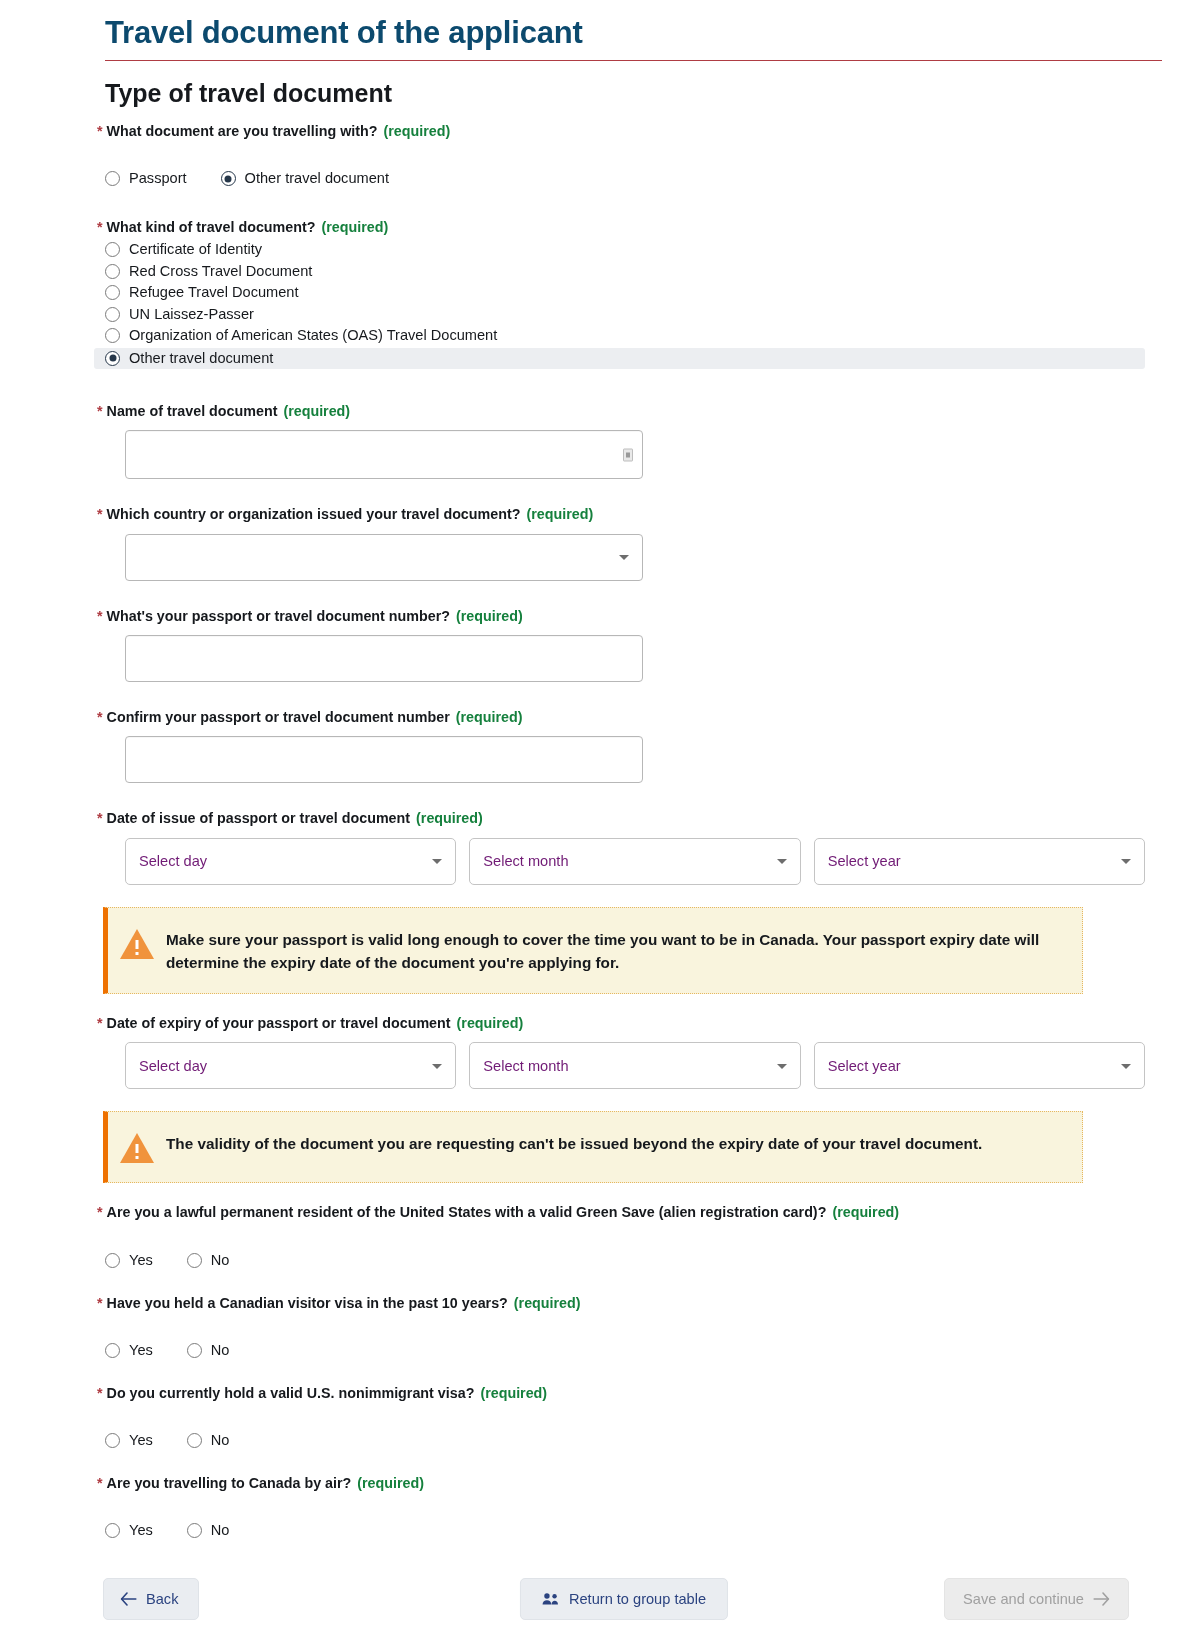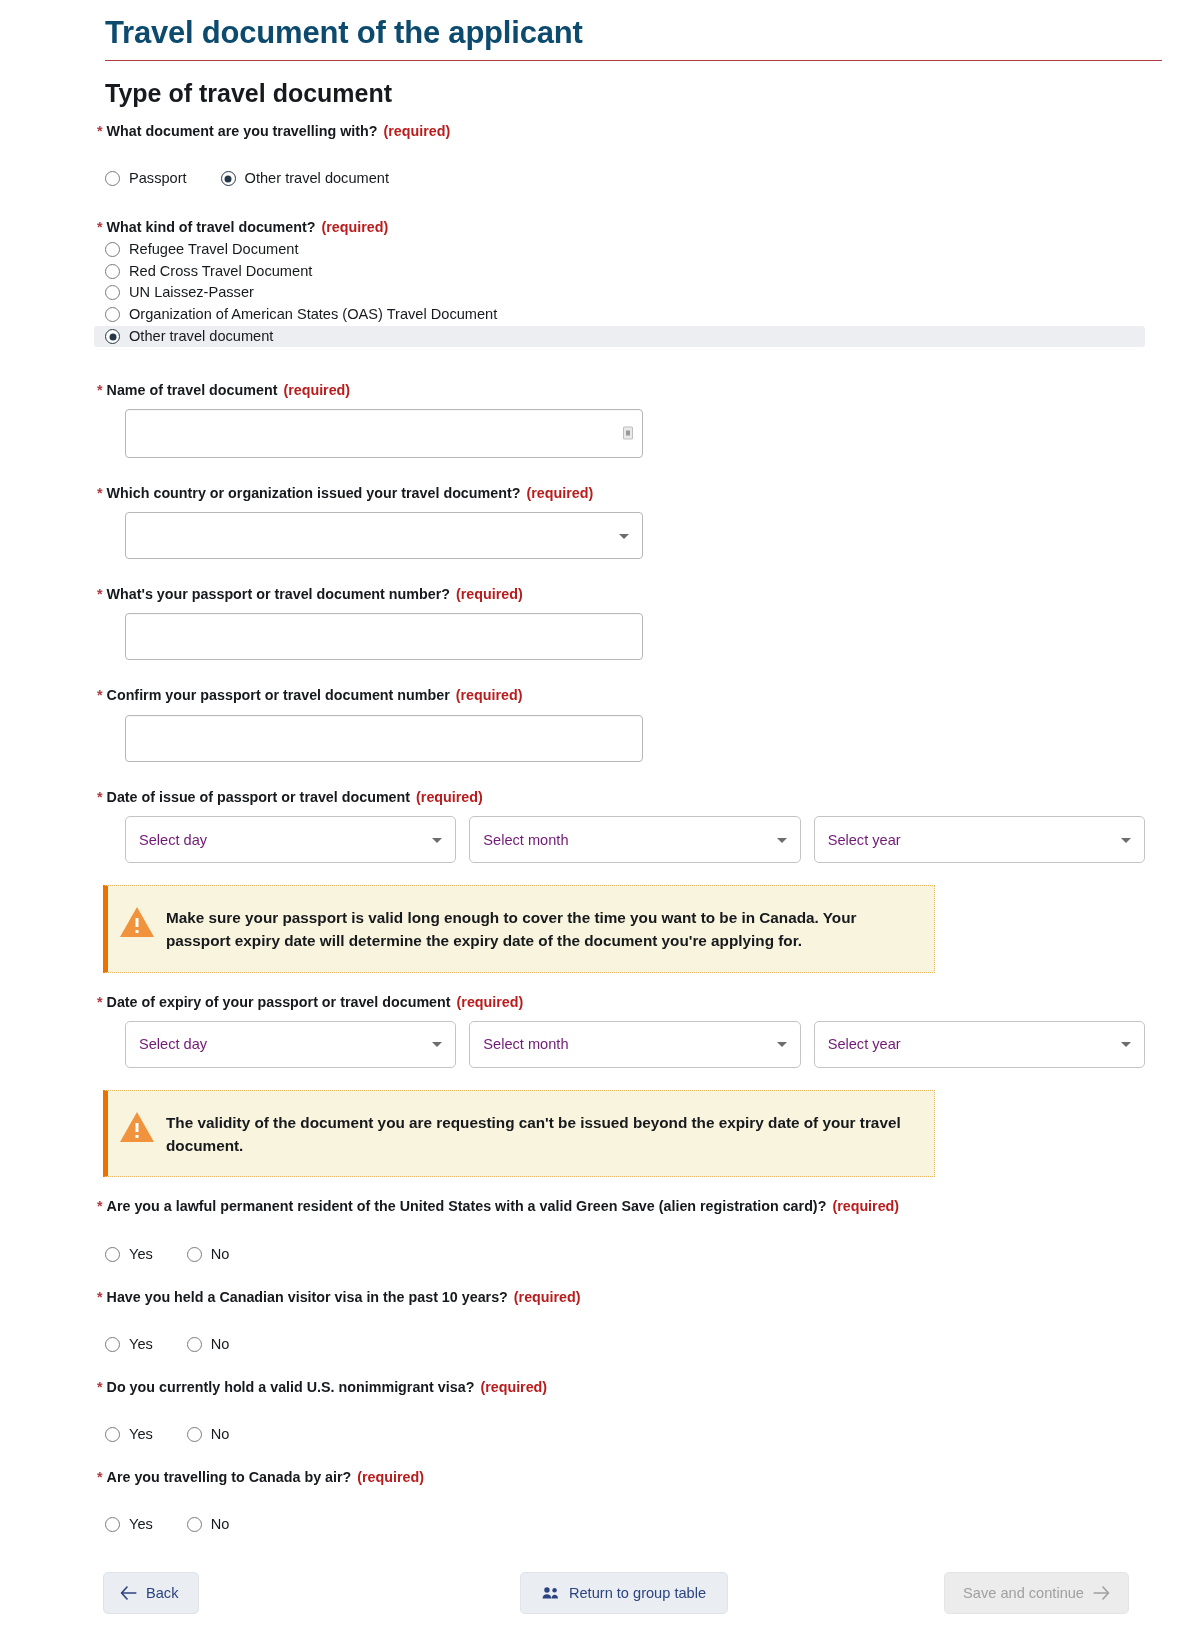--- a/index.html
+++ b/index.html
@@ -26,21 +26,21 @@
     margin: 17px 0 14px 30px; line-height: 1.2;
   }
 
   
   .q-block { margin: 0 0 0 22px; }
   .q-label {
     font-size: 14.3px; font-weight: bold; color: #16191d;
     line-height: 1.35; margin: 0 0 2px 0;
   }
   .star { color: #af3c43; font-weight: bold; margin-right: 4px; }
-  .req { color: #b91c1c; font-weight: bold; margin-left: 6px; }
+  .req { color: #15803d; font-weight: bold; margin-left: 6px; }
 
   
   .radio-row { display: flex; align-items: center; flex-wrap: wrap; margin-top: 24px; }
   .radio-list { display: block; }
   .radio-item {
     display: inline-flex; align-items: center;
     margin: 4px 26px 4px 0; cursor: pointer;
   }
   .radio-list .radio-item { display: flex; margin: 2.5px 0; }
   .radio-mark {
@@ -104,21 +104,21 @@
   .date-sel {
     height: 47px; border: 1px solid #c4c4c4; border-radius: 5px;
     background: #fff; position: relative; display: flex; align-items: center;
   }
   .date-sel.day { width: 333px; }
   .date-sel.month { width: 333px; }
   .date-sel.year { width: 333px; }
 
   
   .alert {
-    margin: 22px 17px 0 28px; width: 832px;
+    margin: 22px 17px 0 28px; width: 980px;
     background: #f9f4dd; border-left: 5px solid #ee7100;
     border-top: 1px dotted #e6b760; border-right: 1px dotted #e6b760;
     border-bottom: 1px dotted #e6b760;
     display: flex; align-items: flex-start; padding: 19px 22px 19px 0;
   }
   .alert-ico {
     flex: 0 0 auto; width: 58px; display: flex;
     justify-content: center; padding-top: 2px;
   }
   .tri { position: relative; width: 34px; height: 30px; }
@@ -197,25 +197,29 @@
 
     <div class="gap-md"></div>
 
     <div class="q-block">
       <div class="q-label">
         <span class="star">*</span><span>What kind of travel document?</span><span class="req">(required)</span>
       </div>
       <div class="radio-list">
         <label class="radio-item">
           <span class="radio-mark"></span>
+          <span class="radio-label">Certificate of Identity</span>
+        </label>
+        <label class="radio-item">
+          <span class="radio-mark"></span>
+          <span class="radio-label">Red Cross Travel Document</span>
+        </label>
+        <label class="radio-item">
+          <span class="radio-mark"></span>
           <span class="radio-label">Refugee Travel Document</span>
-        </label>
-        <label class="radio-item">
-          <span class="radio-mark"></span>
-          <span class="radio-label">Red Cross Travel Document</span>
         </label>
         <label class="radio-item">
           <span class="radio-mark"></span>
           <span class="radio-label">UN Laissez-Passer</span>
         </label>
         <label class="radio-item">
           <span class="radio-mark"></span>
           <span class="radio-label">Organization of American States (OAS) Travel Document</span>
         </label>
         <label class="radio-item checked focused">

